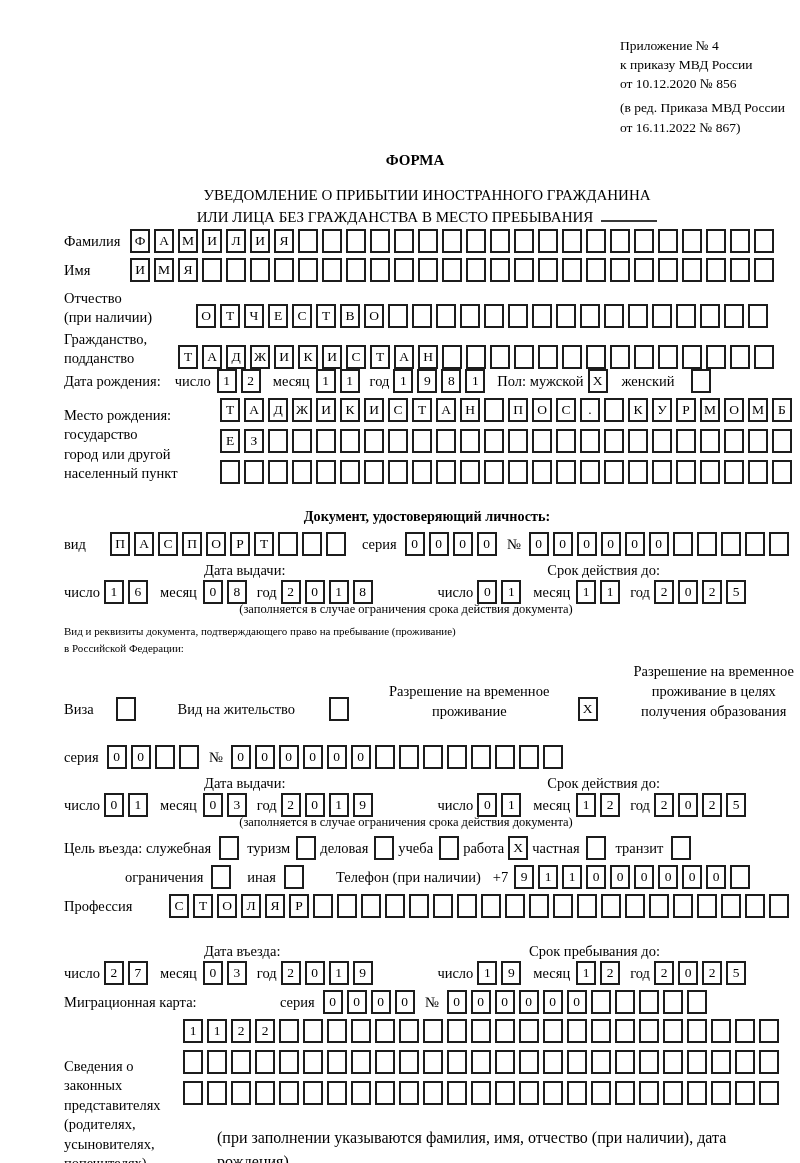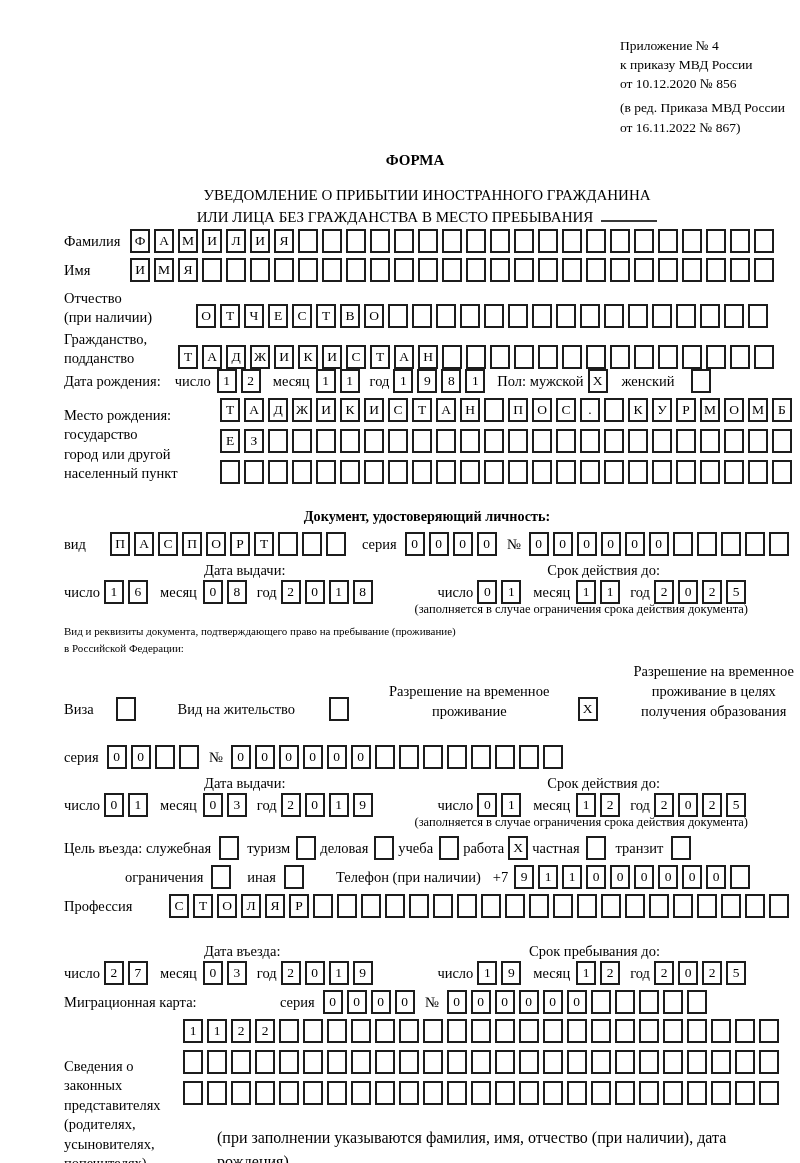--- a/index.html
+++ b/index.html
@@ -20,21 +20,21 @@
 
   .frow { display:flex; align-items:flex-end; margin-bottom:5px; font-size:14.5px; line-height:24px; }
   .lbl { flex:none; }
   .lblcol { flex:none; display:flex; flex-direction:column; line-height:19.5px; padding-top:2px; }
   .cells { display:flex; flex:none; align-items:center; }
   .cell {
     flex:none; width:20px; height:24px; border:2px solid #1c1c1c; margin-right:4px;
     text-align:center; font-size:13.5px; line-height:19px; background:#fff;
   }
   .dgroup { display:flex; flex:none; align-items:center; }
-  .note { font-size:12.5px; text-align:right; margin:-2px 42px 6px 0; }
+  .note { font-size:12.5px; text-align:center; margin:-2px 42px 6px 0; }
   .center-bold { text-align:center; font-weight:bold; font-size:14.2px; margin:4px 0 7px 0; }
   .intro { font-size:11px; line-height:1.55; margin-bottom:4px; }
   .optcol { display:flex; flex-direction:column; line-height:20px; text-align:center; flex:none; }
   .heads { margin-bottom:1px; line-height:18px; }
   .repnote { font-size:16px; margin:14px 0 0 34px; }
 
   .w66 { width:66px; } .w87 { width:87px; } .w114 { width:114px; }
   .w119 { width:119px; } .w132 { width:132px; } .w138 { width:138px; }
   .w46 { width:46px; } .w166 { width:166px; }
   .ml4{margin-left:4px;} .ml6{margin-left:6px;} .ml8{margin-left:8px;}

